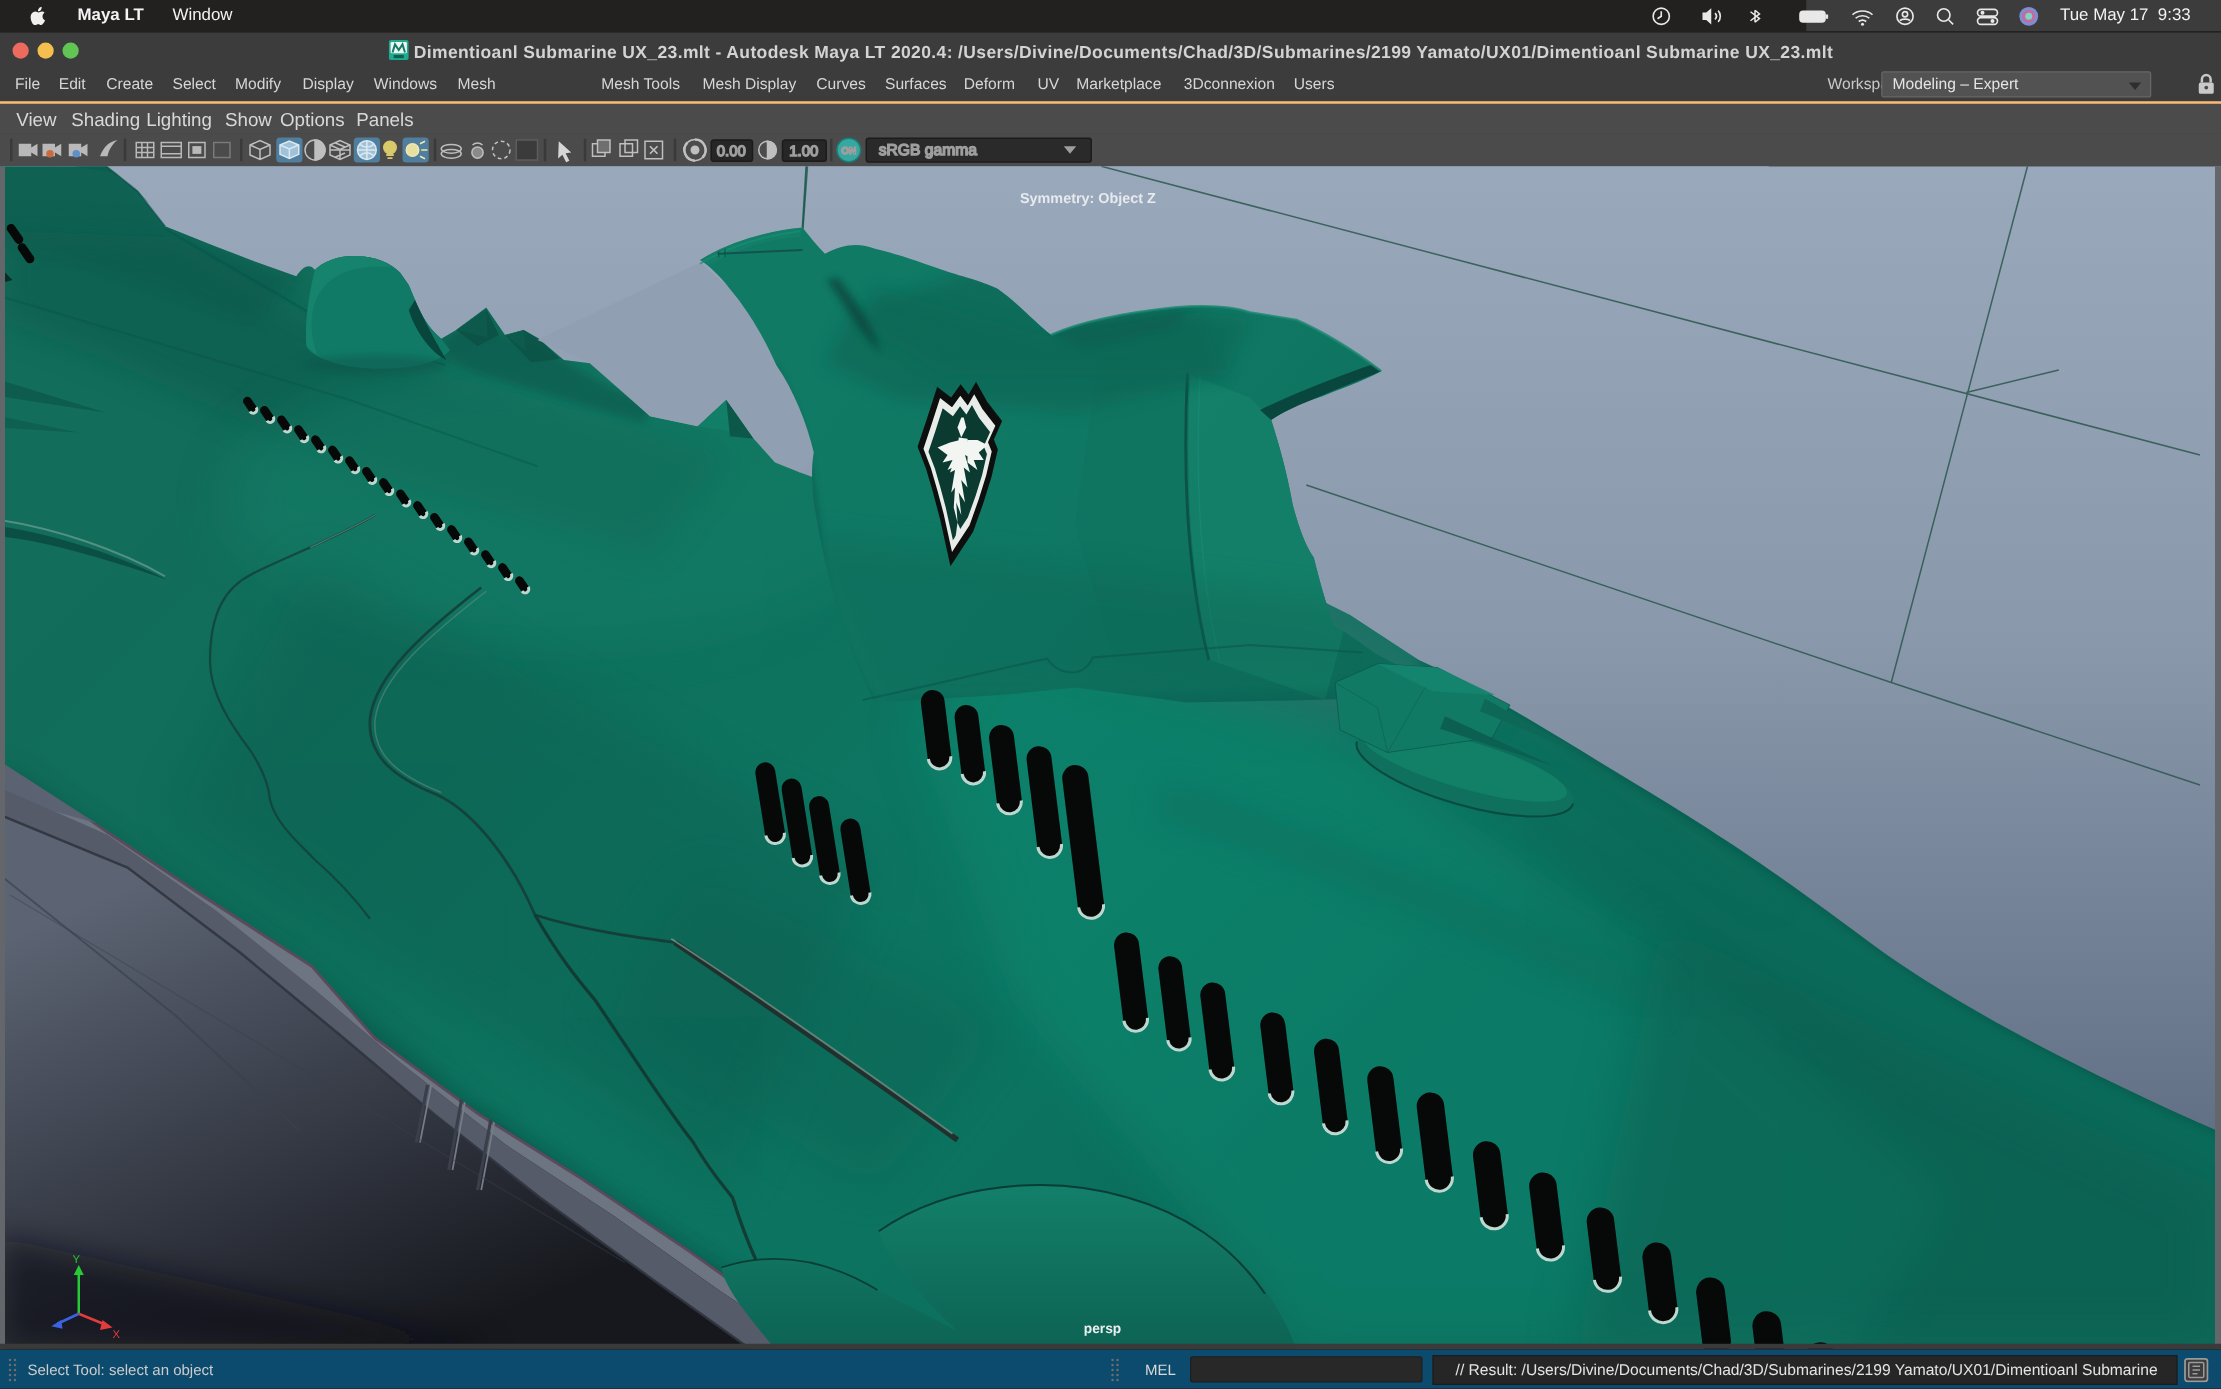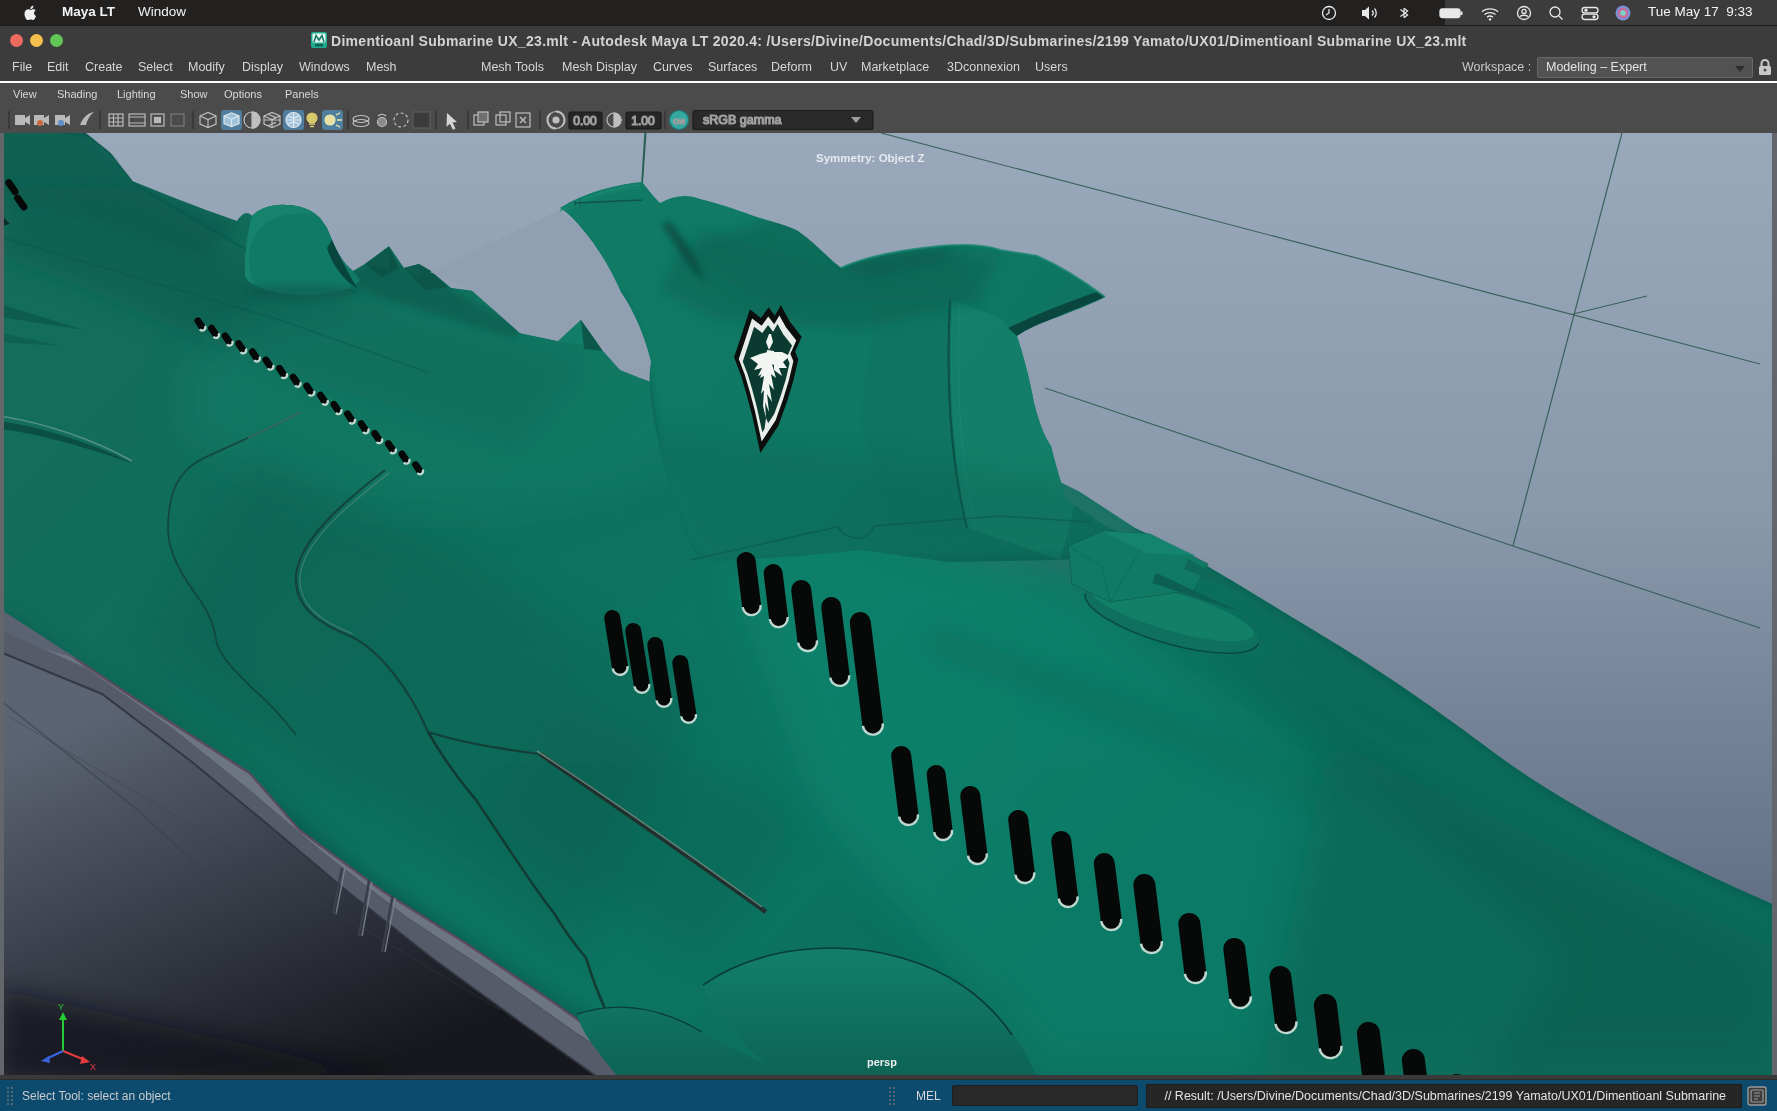--- a/index.html
+++ b/index.html
@@ -10,21 +10,21 @@
   #macbar{position:absolute;left:0;top:0;width:1445px;height:25px;background:#232020;color:#f3f3f3;font-size:13.5px;}
   #macbar span{position:absolute;top:4px;white-space:pre;}
   
   #titlebar{position:absolute;left:0;top:25px;width:1777px;height:30px;background:#3d3c3c;border-top:1px solid #1a1a1a;}
   .tl{position:absolute;top:8px;width:13px;height:13px;border-radius:50%;}
   #title-text{position:absolute;top:7px;left:331px;color:#d3d3d3;font-size:14px;font-weight:bold;white-space:pre;letter-spacing:0.3px;}
   
   #menubar{position:absolute;left:0;top:55px;width:1777px;height:26px;background:#3d3c3c;color:#d6d6d6;font-size:12.5px;}
   #menubar span{position:absolute;top:5px;white-space:pre;}
   
-  #panelrow{position:absolute;left:0;top:81px;width:1777px;height:26px;background:#4b4b4b;border-top:2px solid #ffffff;color:#d8d8d8;font-size:11px;}
+  #panelrow{position:absolute;left:0;top:81px;width:1777px;height:26px;background:#4b4b4b;border-top:2px solid #fdba74;color:#d8d8d8;font-size:15px;}
   #panelrow span{position:absolute;top:5px;}
   #iconrow{position:absolute;left:0;top:107px;width:1777px;height:26px;background:#4b4b4b;}
   
   #statusbar{position:absolute;left:0;top:1079px;width:1777px;height:32px;background:#0c4a6e;border-top:1px solid #2c2c2c;color:#cccccc;font-size:12px;text-align:center;}
   
   #viewport{position:absolute;left:0;top:133px;width:1415px;height:946px;background:#8b99ad;}
 </style>
 </head>
 <body>
 <div id="stage">
@@ -86,21 +86,21 @@
     <span style="left:481px;">Mesh Tools</span>
     <span style="left:562px;">Mesh Display</span>
     <span style="left:653px;">Curves</span>
     <span style="left:708px;">Surfaces</span>
     <span style="left:771px;">Deform</span>
     <span style="left:830px;">UV</span>
     <span style="left:861px;">Marketplace</span>
     <span style="left:947px;">3Dconnexion</span>
     <span style="left:1035px;">Users</span>
     <span style="left:1462px;color:#c9c9c9;">Workspace :</span>
-    <div class="abs" style="left:1537px;top:2px;width:216px;height:21px;background:#525252;border:1px solid #676767;border-radius:2px;color:#e4e4e4;padding-left:34px;">
+    <div class="abs" style="left:1505px;top:2px;width:216px;height:21px;background:#525252;border:1px solid #676767;border-radius:2px;color:#e4e4e4;padding-left:34px;">
       <span class="abs" style="left:8px;top:2px;position:absolute;">Modeling – Expert</span>
       <svg class="abs" style="right:6px;top:7px;position:absolute;" width="12" height="8" viewBox="0 0 12 8">
           <path d="M1,1 L11,1 L6,7 Z" fill="#2e2e2e"></path>
         </svg>
     </div>
     <svg class="abs" style="left:1758px;top:3px;" width="14" height="18" viewBox="0 0 14 18">
       <rect x="1" y="8" width="12" height="9" rx="1.5" fill="#c9c9c9"></rect>
       <path d="M3.5,8 V5.5 A3.5,3.5 0 0 1 10.5,5.5 V8" stroke="#c9c9c9" stroke-width="2" fill="none"></path>
       <circle cx="7" cy="12" r="1.5" fill="#4a4a4a"></circle>
     </svg>

